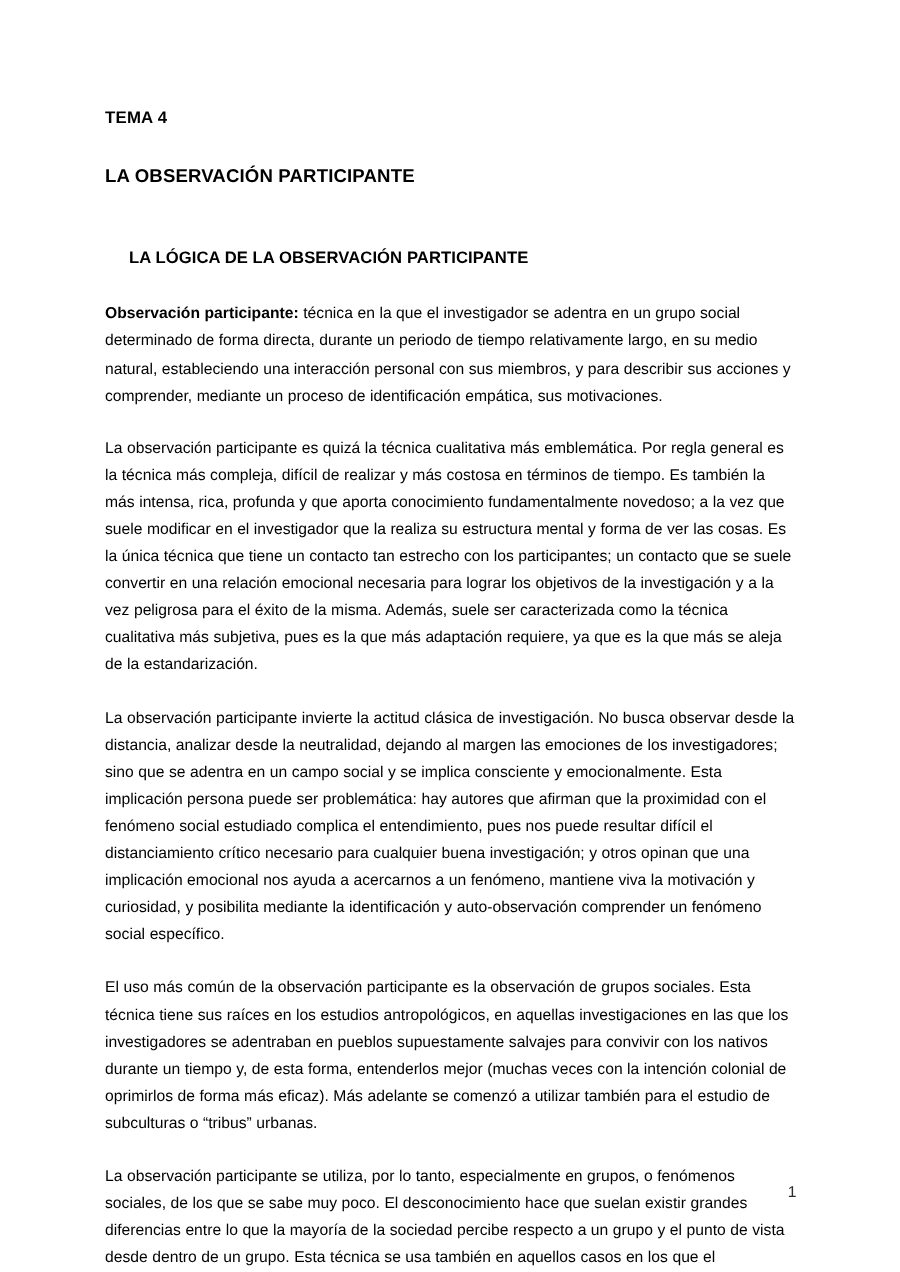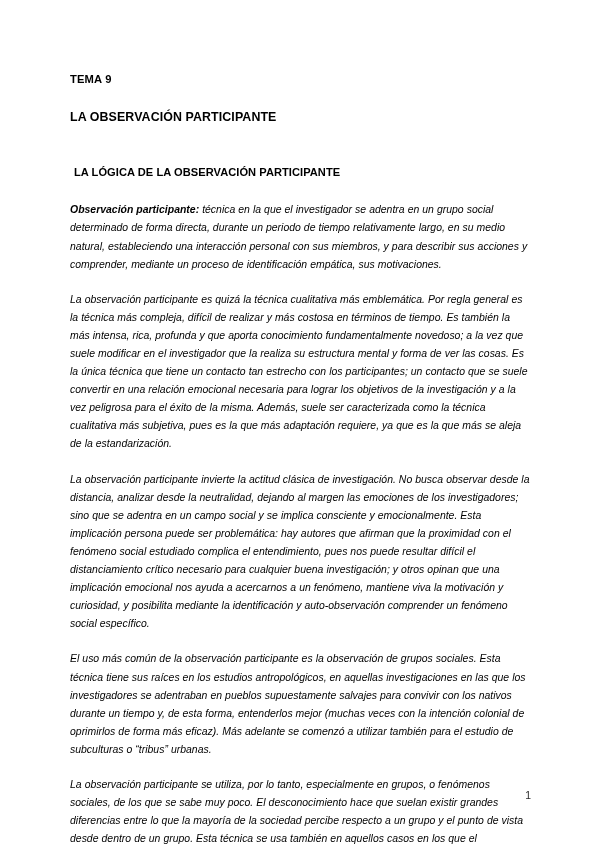--- a/index.html
+++ b/index.html
@@ -41,31 +41,30 @@
     font-size: 12.4px;
     font-weight: bold;
     letter-spacing: 0.1px;
     margin: 0 0 40px 0;
     line-height: 1.25;
   }
   .heading-2 {
     font-size: 11.1px;
     font-weight: bold;
     letter-spacing: 0.05px;
-    margin: 0 0 22px 4px;
+    margin: 0 0 22px 16px;
     line-height: 1.25;
   }
   .para {
     font-size: 10.45px;
     line-height: 18.1px;
     margin: 0 0 17px 0;
     text-align: left;
     letter-spacing: 0.01px;
     word-spacing: 0.1px;
-    font-style: italic;
   }
   .para:last-of-type {
     margin-bottom: 0;
   }
   .para b,
   .lead-term {
     font-weight: bold;
   }
   .page-number {
     position: absolute;
@@ -77,21 +76,21 @@
     color: #2b2b2b;
     line-height: 1;
   }
 </style>
 </head>
 <body>
 
 <div class="page">
   <div class="content">
 
-    <div class="doc-title">TEMA 9</div>
+    <div class="doc-title">TEMA 4</div>
 
     <div class="heading-1">LA OBSERVACIÓN PARTICIPANTE</div>
 
     <div class="heading-2">LA LÓGICA DE LA OBSERVACIÓN PARTICIPANTE</div>
 
     <p class="para"><span class="lead-term">Observación participante:</span><span> técnica en la que el investigador se adentra en un grupo social determinado de forma directa, durante un periodo de tiempo relativamente largo, en su medio natural, estableciendo una interacción personal con sus miembros, y para describir sus acciones y comprender, mediante un proceso de identificación empática, sus motivaciones.</span></p>
 
     <p class="para">La observación participante es quizá la técnica cualitativa más emblemática. Por regla general es la técnica más compleja, difícil de realizar y más costosa en términos de tiempo. Es también la más intensa, rica, profunda y que aporta conocimiento fundamentalmente novedoso; a la vez que suele modificar en el investigador que la realiza su estructura mental y forma de ver las cosas. Es la única técnica que tiene un contacto tan estrecho con los participantes; un contacto que se suele convertir en una relación emocional necesaria para lograr los objetivos de la investigación y a la vez peligrosa para el éxito de la misma. Además, suele ser caracterizada como la técnica cualitativa más subjetiva, pues es la que más adaptación requiere, ya que es la que más se aleja de la estandarización.</p>
 
     <p class="para">La observación participante invierte la actitud clásica de investigación. No busca observar desde la distancia, analizar desde la neutralidad, dejando al margen las emociones de los investigadores; sino que se adentra en un campo social y se implica consciente y emocionalmente. Esta implicación persona puede ser problemática: hay autores que afirman que la proximidad con el fenómeno social estudiado complica el entendimiento, pues nos puede resultar difícil el distanciamiento crítico necesario para cualquier buena investigación; y otros opinan que una implicación emocional nos ayuda a acercarnos a un fenómeno, mantiene viva la motivación y curiosidad, y posibilita mediante la identificación y auto-observación comprender un fenómeno social específico.</p>

